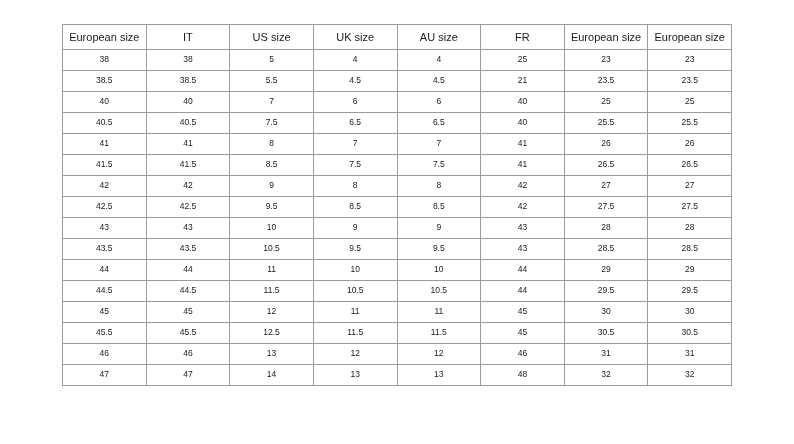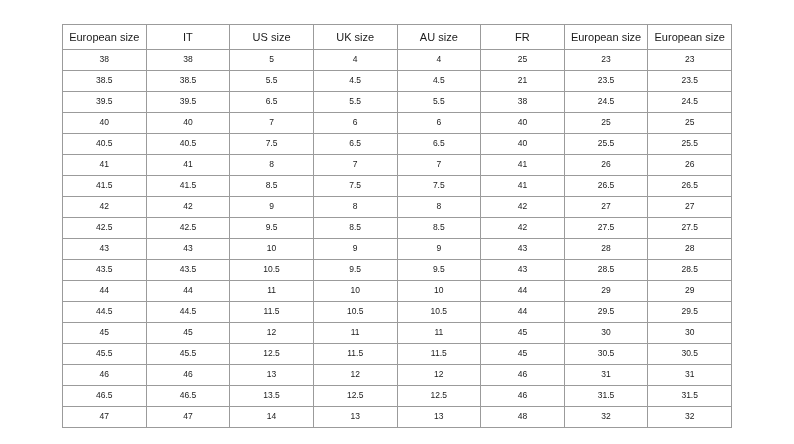--- a/index.html
+++ b/index.html
@@ -83,30 +83,20 @@
           <td>38.5</td>
           <td>38.5</td>
           <td>5.5</td>
           <td>4.5</td>
           <td>4.5</td>
           <td>21</td>
           <td>23.5</td>
           <td>23.5</td>
         </tr>
         <tr>
-          <td>39.5</td>
-          <td>39.5</td>
-          <td>6.5</td>
-          <td>5.5</td>
-          <td>5.5</td>
-          <td>38</td>
-          <td>24.5</td>
-          <td>24.5</td>
-        </tr>
-        <tr>
           <td>40</td>
           <td>40</td>
           <td>7</td>
           <td>6</td>
           <td>6</td>
           <td>40</td>
           <td>25</td>
           <td>25</td>
         </tr>
         <tr>
@@ -223,30 +213,20 @@
           <td>46</td>
           <td>46</td>
           <td>13</td>
           <td>12</td>
           <td>12</td>
           <td>46</td>
           <td>31</td>
           <td>31</td>
         </tr>
         <tr>
-          <td>46.5</td>
-          <td>46.5</td>
-          <td>13.5</td>
-          <td>12.5</td>
-          <td>12.5</td>
-          <td>46</td>
-          <td>31.5</td>
-          <td>31.5</td>
-        </tr>
-        <tr>
           <td>47</td>
           <td>47</td>
           <td>14</td>
           <td>13</td>
           <td>13</td>
           <td>48</td>
           <td>32</td>
           <td>32</td>
         </tr>
       </tbody>

